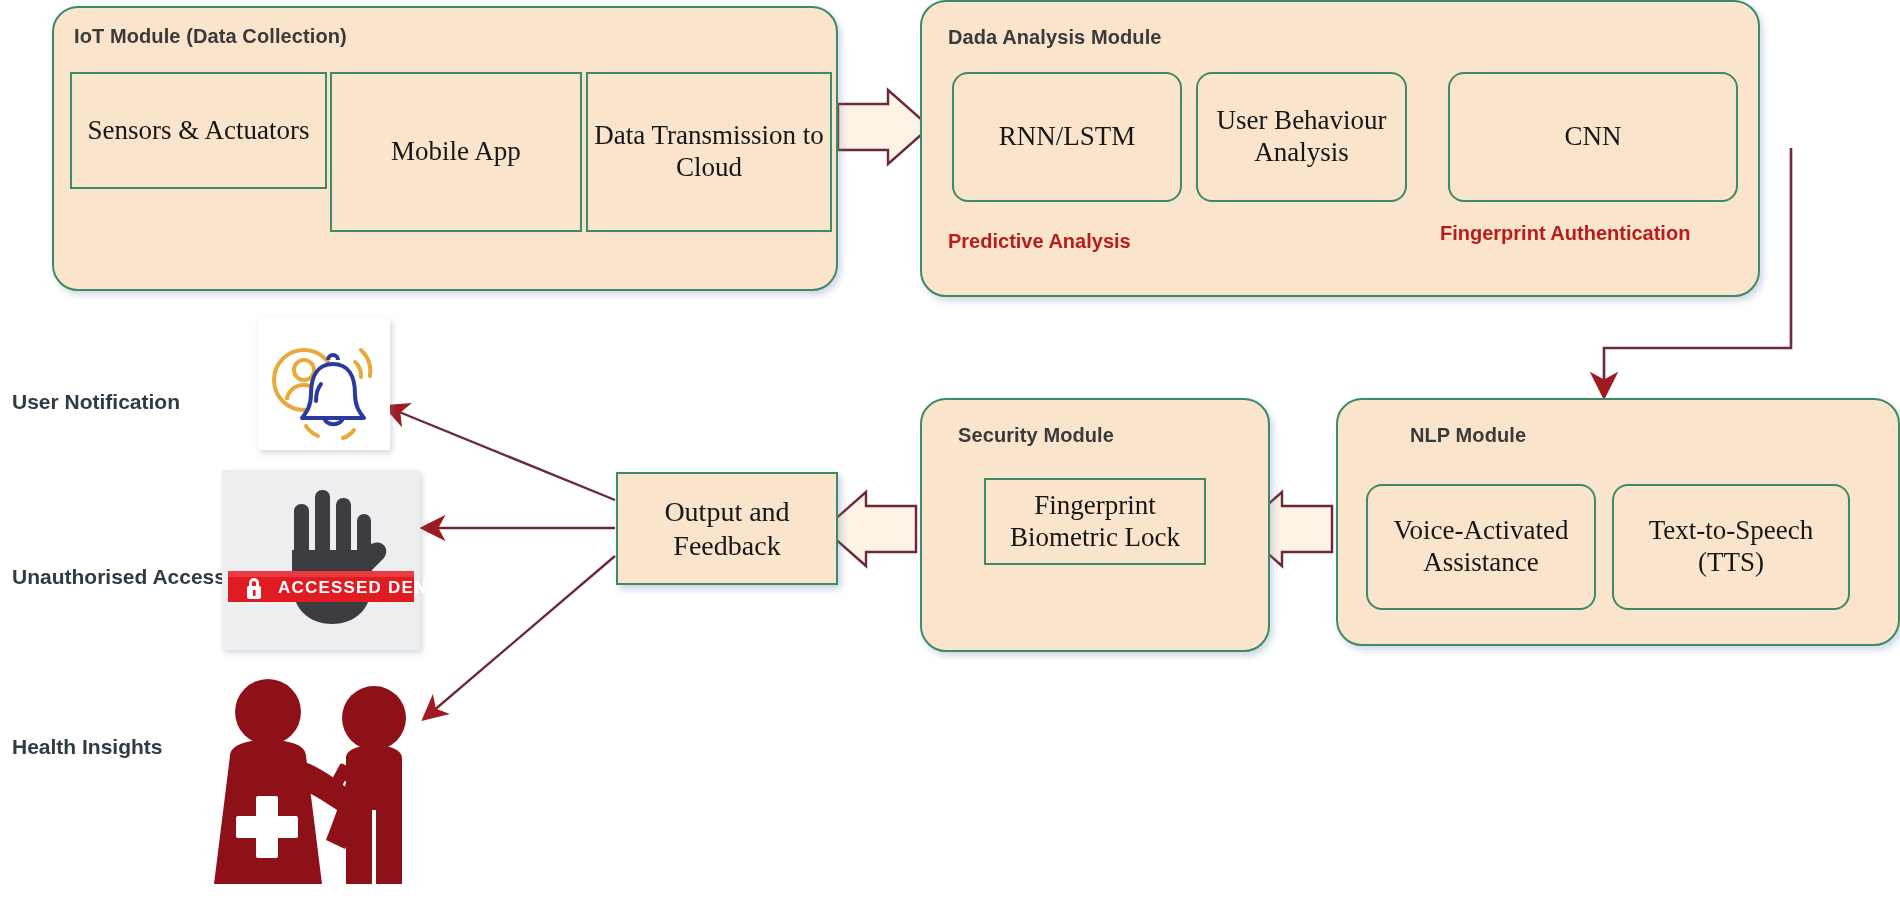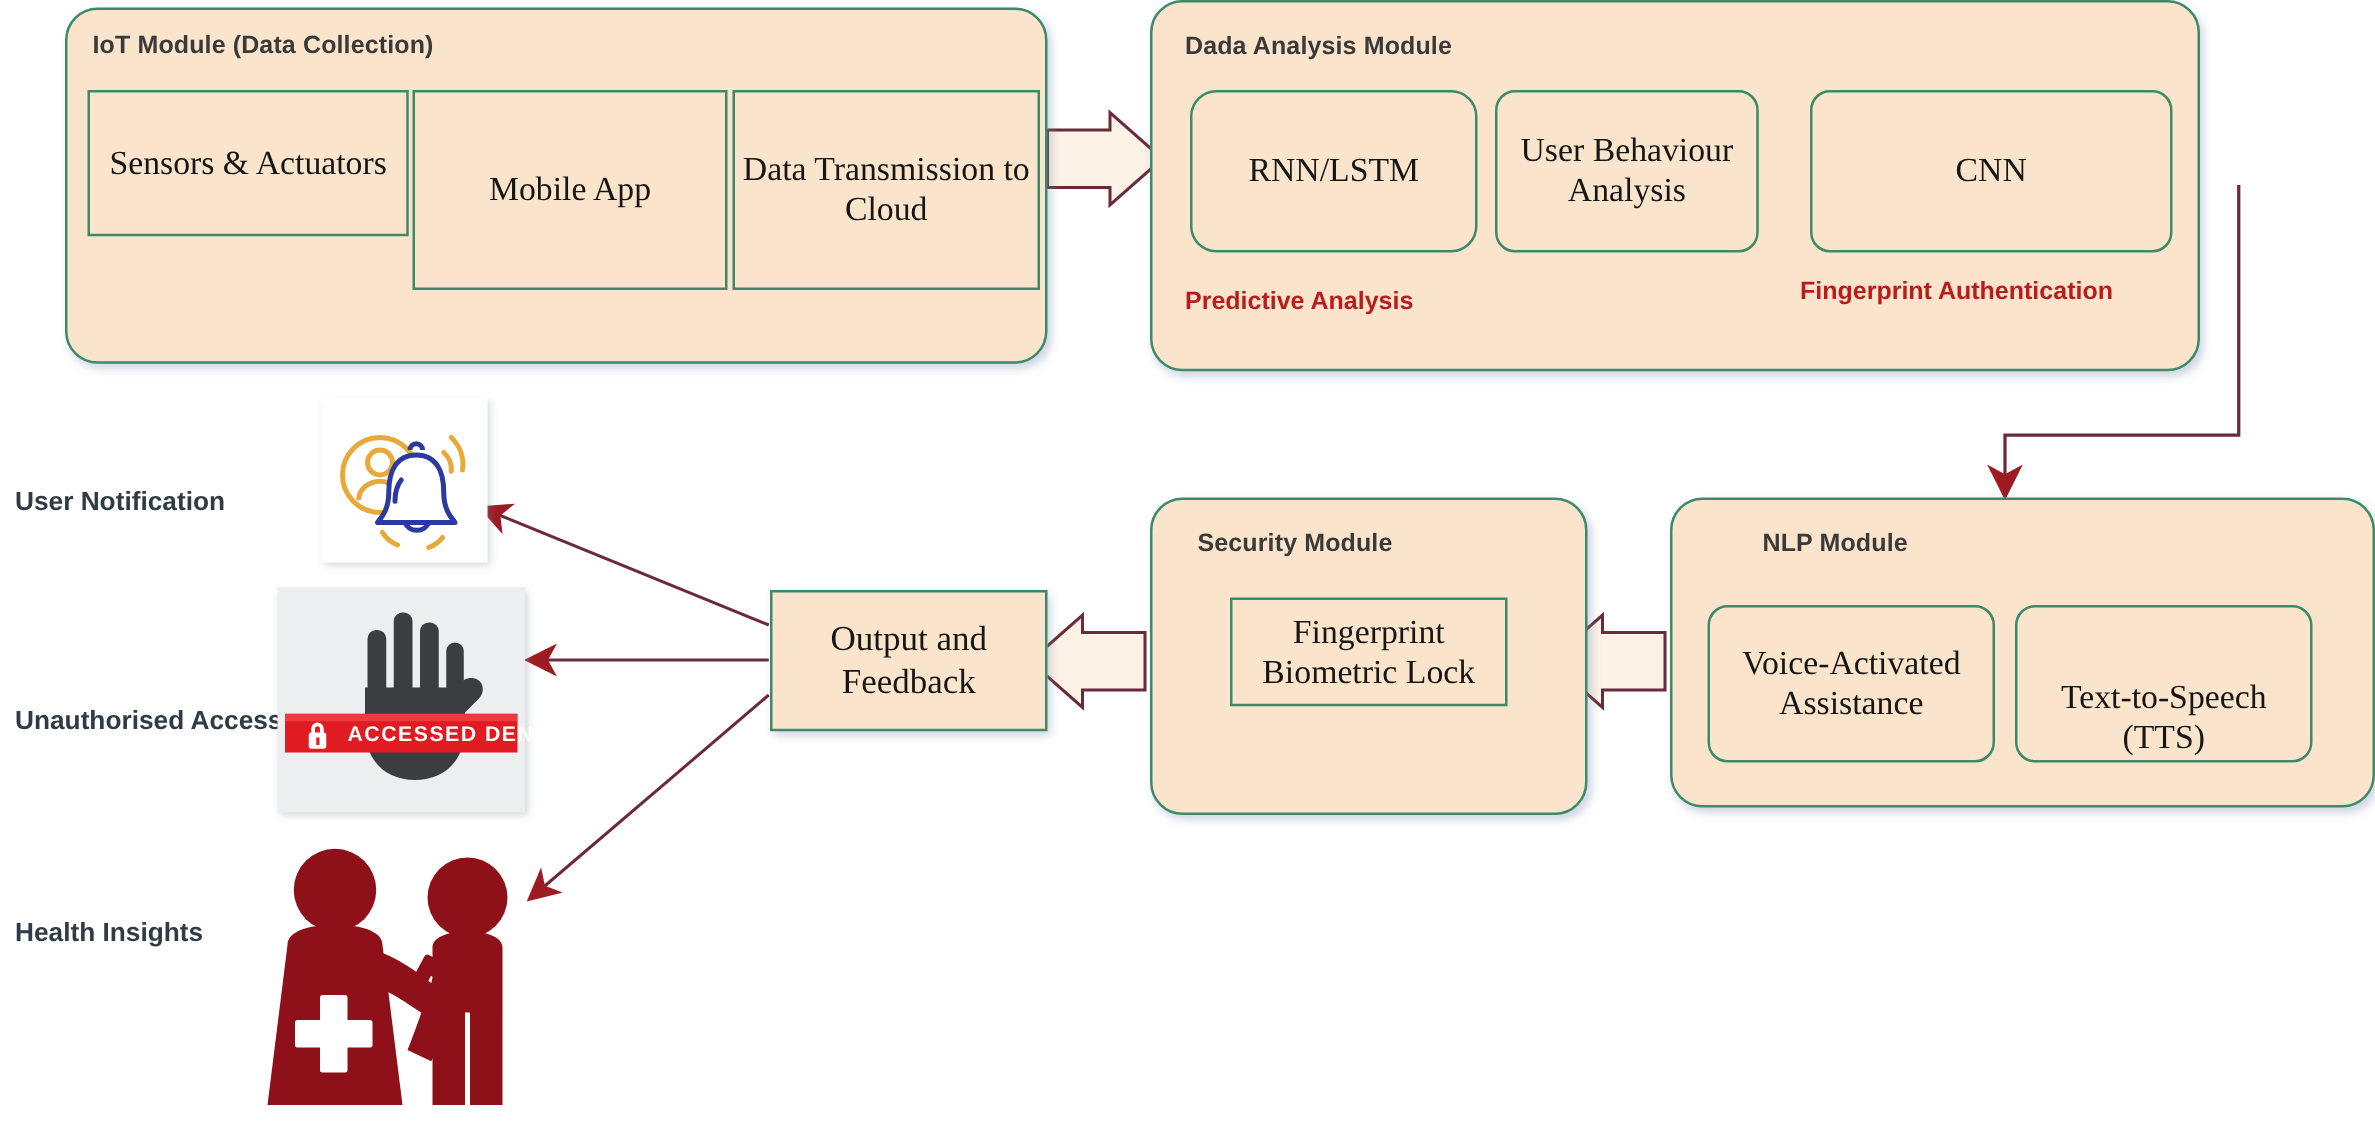--- a/index.html
+++ b/index.html
@@ -130,41 +130,41 @@
     <span>Mobile App</span>
   </div>
   <div class="subbox sharp" style="left:586px;top:72px;width:246px;height:160px;">
     <span>Data Transmission to Cloud</span>
   </div>
 
   <div class="module" style="left:920px;top:0px;width:840px;height:297px;">
   </div>
   <div class="module-title" style="left:948px;top:26px;">Dada Analysis Module</div>
 
-  <div class="subbox rounded" style="left:952px;top:72px;width:230px;height:130px;border-radius:21px;">
+  <div class="subbox rounded" style="left:952px;top:72px;width:230px;height:130px;">
     <span>RNN/LSTM</span>
   </div>
   <div class="subbox rounded" style="left:1196px;top:72px;width:211px;height:130px;">
     <span>User Behaviour Analysis</span>
   </div>
   <div class="subbox rounded" style="left:1448px;top:72px;width:290px;height:130px;">
     <span>CNN</span>
   </div>
 
   <div class="caption" style="left:948px;top:230px;">Predictive Analysis</div>
   <div class="caption" style="left:1440px;top:222px;">Fingerprint Authentication</div>
 
   <div class="module" style="left:1336px;top:398px;width:564px;height:248px;">
   </div>
   <div class="module-title" style="left:1362px;top:424px;margin-left:48px;">NLP Module</div>
 
   <div class="subbox rounded" style="left:1366px;top:484px;width:230px;height:126px;">
     <span>Voice-Activated Assistance</span>
   </div>
-  <div class="subbox rounded" style="left:1612px;top:484px;width:238px;height:126px;align-items:flex-end;">
+  <div class="subbox rounded" style="left:1612px;top:484px;width:238px;height:126px;">
     <span>Text-to-Speech (TTS)</span>
   </div>
 
   <div class="module" style="left:920px;top:398px;width:350px;height:254px;">
   </div>
   <div class="module-title" style="left:958px;top:424px;">Security Module</div>
 
   <div class="subbox sharp" style="left:984px;top:478px;width:222px;height:87px;">
     <span>Fingerprint Biometric Lock</span>
   </div>

